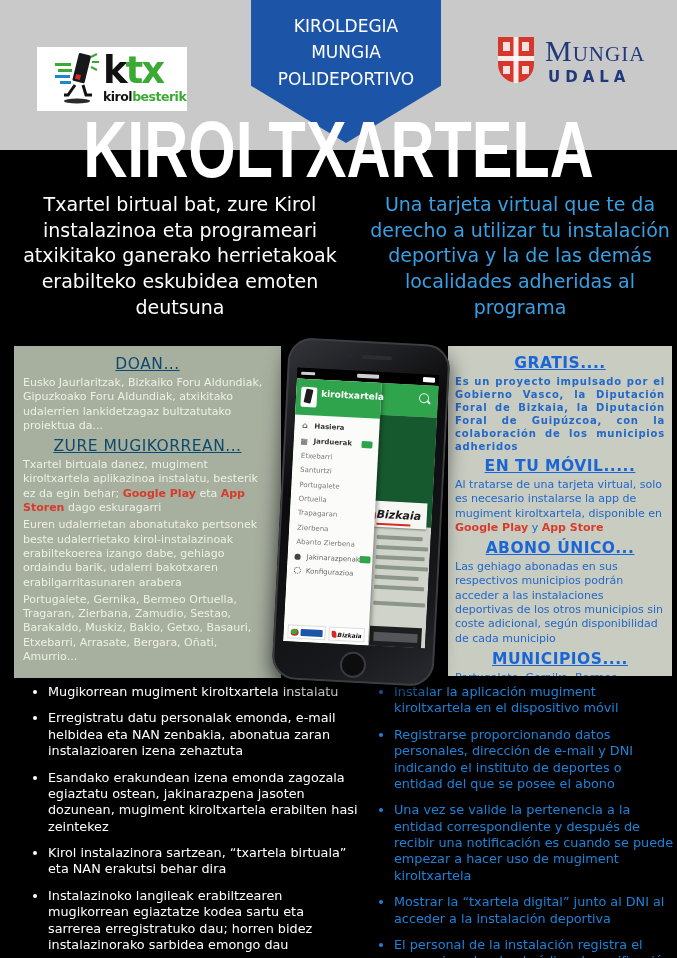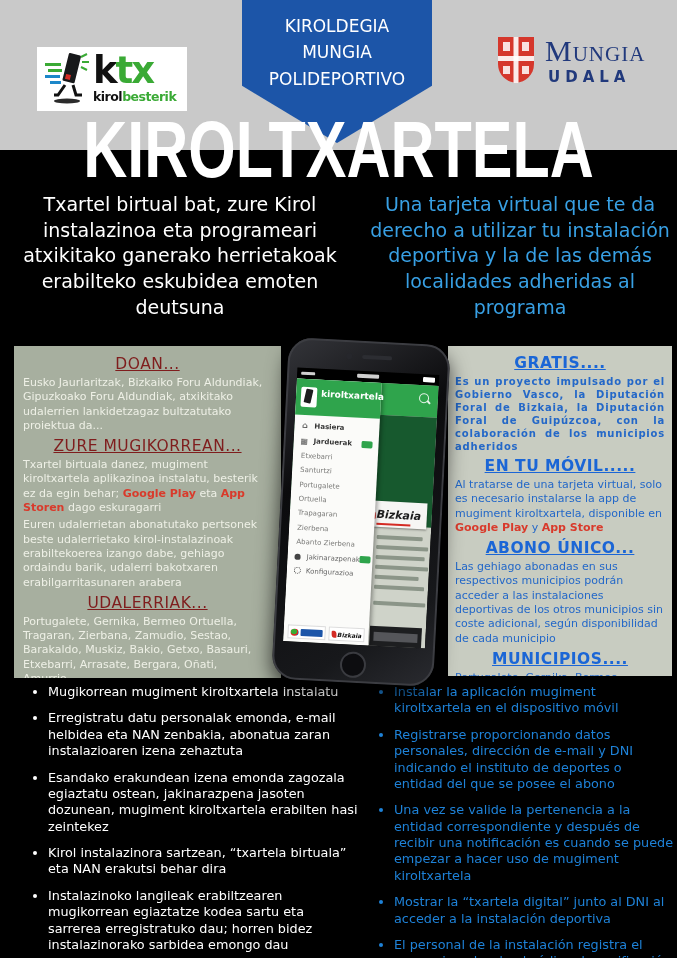--- a/index.html
+++ b/index.html
@@ -1,26 +1,26 @@
 <!DOCTYPE html>
 <html><head>
 <meta charset="utf-8">
 <style>
   html,body{margin:0;padding:0;background:#000;}
   .poster{position:relative;width:677px;height:958px;background:#000;overflow:hidden;
           font-family:"DejaVu Sans",sans-serif;}
 
   
   .header-band{position:absolute;top:0;left:0;width:677px;height:150px;background:#c9c9c9;}
-  .banner{position:absolute;top:0;left:242px;width:190px;height:143px;background:#1c55a8;
+  .banner{position:absolute;top:0;left:251px;width:190px;height:143px;background:#1c55a8;
           clip-path:polygon(0 0,100% 0,100% 60%,50% 100%,0 60%);z-index:2;}
   .banner-text{padding-top:13px;text-align:center;color:#fff;font-size:17px;line-height:1.55;font-weight:500;}
 
   .ktx-logo{position:absolute;top:47px;left:37px;width:150px;height:64px;background:#fff;
-            display:flex;align-items:center;padding:2px 6px;box-sizing:border-box;z-index:2;}
+            display:flex;align-items:center;padding:2px 16px;box-sizing:border-box;z-index:2;}
   .ktx-right{display:flex;flex-direction:column;align-items:flex-start;margin-left:2px;}
   .ktx-word{font-size:37px;font-weight:bold;letter-spacing:-2px;line-height:0.9;color:#111;}
   .ktx-word .g{color:#3aaa35;}
   .ktx-sub{font-size:12.5px;font-weight:bold;letter-spacing:-0.5px;color:#111;margin-top:1px;}
   .ktx-sub .g{color:#3aaa35;}
 
   .mungia-logo{position:absolute;top:36px;left:497px;display:flex;align-items:flex-start;z-index:2;}
   .mungia-text{margin-left:10px;color:#21397c;}
   .mungia-name{font-family:"Liberation Serif",serif;font-variant:small-caps;font-size:30px;line-height:1;letter-spacing:1px;}
   .mungia-sub{font-size:15px;letter-spacing:5px;font-weight:bold;margin-top:2px;margin-left:3px;}
@@ -35,21 +35,21 @@
   .intro-es{position:absolute;top:192px;left:360px;width:320px;color:#38a0e4;
             font-size:19px;line-height:1.35;text-align:center;}
 
   
   .panel-eu{position:absolute;top:346px;left:14px;width:267px;height:332px;background:#a7af9f;
             box-sizing:border-box;padding:5px 9px;color:#f2f3ec;overflow:hidden;}
   .panel-es{position:absolute;top:346px;left:448px;width:224px;height:330px;background:#c8ccc1;
             box-sizing:border-box;padding:4px 7px;color:#2а6cc8;overflow:hidden;}
   .p-head{display:block;text-align:center;font-size:15.5px;letter-spacing:0.5px;
           text-decoration:underline;margin:4px 0 3px 0;font-weight:500;}
-  .panel-eu .p-head{color:#7f1d1d;}
+  .panel-eu .p-head{color:#0c4a6e;}
   .panel-es .p-head{color:#1b66d6;font-weight:bold;}
   .p-body{font-size:11px;line-height:1.3;margin:0 0 3px 0;}
   .panel-eu .p-body{color:#eef0e6;}
   .panel-es .p-body{color:#2468c8;font-weight:500;}
   .p-body.just{ text-align:justify;letter-spacing:0.8px;font-size:10px;font-weight:bold;}
   .red{color:#d93a2b;font-weight:bold;}
 
   
   .phone{position:absolute;top:341px;left:280px;width:162px;height:342px;transform:rotate(3deg);z-index:1;}
   .phone-body{position:absolute;inset:0;border-radius:24px;
@@ -170,21 +170,20 @@
 
   <div class="intro-eu">Txartel birtual bat, zure Kirol instalazinoa eta programeari atxikitako ganerako herrietakoak erabilteko eskubidea emoten deutsuna</div>
   <div class="intro-es">Una tarjeta virtual que te da derecho a utilizar tu instalación deportiva y la de las demás localidades adheridas al programa</div>
 
   <div class="panel-eu">
     <span class="p-head">DOAN...</span>
     <p class="p-body">Eusko Jaurlaritzak, Bizkaiko Foru Aldundiak, Gipuzkoako Foru Aldundiak, atxikitako udalerrien lankidetzagaz bultzatutako proiektua da...</p>
     <span class="p-head">ZURE MUGIKORREAN...</span>
     <p class="p-body"><span>Txartel birtuala danez, mugiment kiroltxartela aplikazinoa instalatu, besterik ez da egin behar; </span><span class="red">Google Play</span><span> eta </span><span class="red">App Storen</span><span> dago eskuragarri</span></p>
     <p class="p-body">Euren udalerrietan abonatutako pertsonek beste udalerrietako kirol-instalazinoak erabiltekoerea izango dabe, gehiago ordaindu barik, udalerri bakotxaren erabilgarritasunaren arabera</p>
-    <span class="p-head">UDALERRIAK...</span>
     <p class="p-body">Portugalete, Gernika, Bermeo  Ortuella, Tragaran, Zierbana, Zamudio, Sestao, Barakaldo, Muskiz, Bakio, Getxo, Basauri, Etxebarri, Arrasate, Bergara, Oñati, Amurrio...</p>
 
   </div>
 
   <div class="panel-es">
     <span class="p-head">GRATIS....</span>
     <p class="p-body just">Es un  proyecto impulsado por el Gobierno Vasco, la Diputación Foral de Bizkaia, la Diputación Foral de Guipúzcoa, con la colaboración de los municipios adheridos</p>
     <span class="p-head">EN TU MÓVIL.....</span>
     <p class="p-body"><span>Al tratarse de una tarjeta virtual, solo es necesario instalarse la app de mugiment kiroltxartela, disponible en </span><span class="red">Google Play</span><span> y </span><span class="red">App Store</span><span></span></p>
     <span class="p-head">ABONO ÚNICO...</span>

